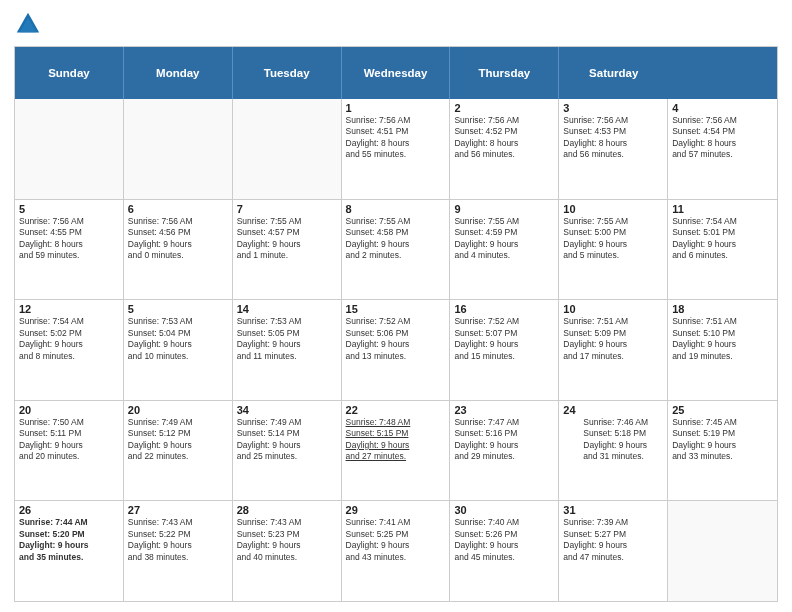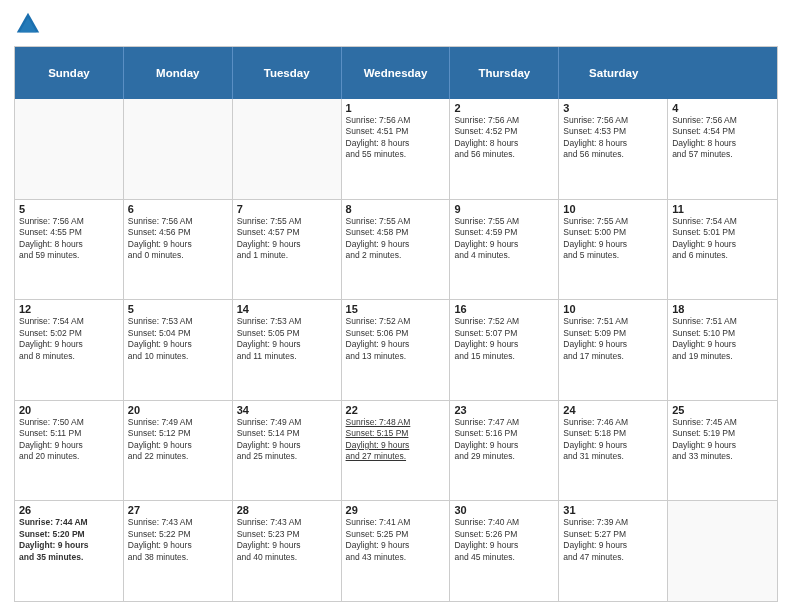--- a/index.html
+++ b/index.html
@@ -312,21 +312,21 @@
           </div>
           <div class="cal-cell">
             <div class="day-num">23</div>
             <div class="cell-info" style="white-space: pre-line;">Sunrise: 7:47 AM
 Sunset: 5:16 PM
 Daylight: 9 hours
 and 29 minutes.</div>
           </div>
           <div class="cal-cell">
             <div class="day-num">24</div>
-            <div class="cell-info" style="white-space: pre-line;">Sunrise: 7:46 AM
+            <div class="cell-info" style="white-space: pre-line; margin-left: 20px;">Sunrise: 7:46 AM
 Sunset: 5:18 PM
 Daylight: 9 hours
 and 31 minutes.</div>
           </div>
           <div class="cal-cell">
             <div class="day-num">25</div>
             <div class="cell-info" style="white-space: pre-line;">Sunrise: 7:45 AM
 Sunset: 5:19 PM
 Daylight: 9 hours
 and 33 minutes.</div>

